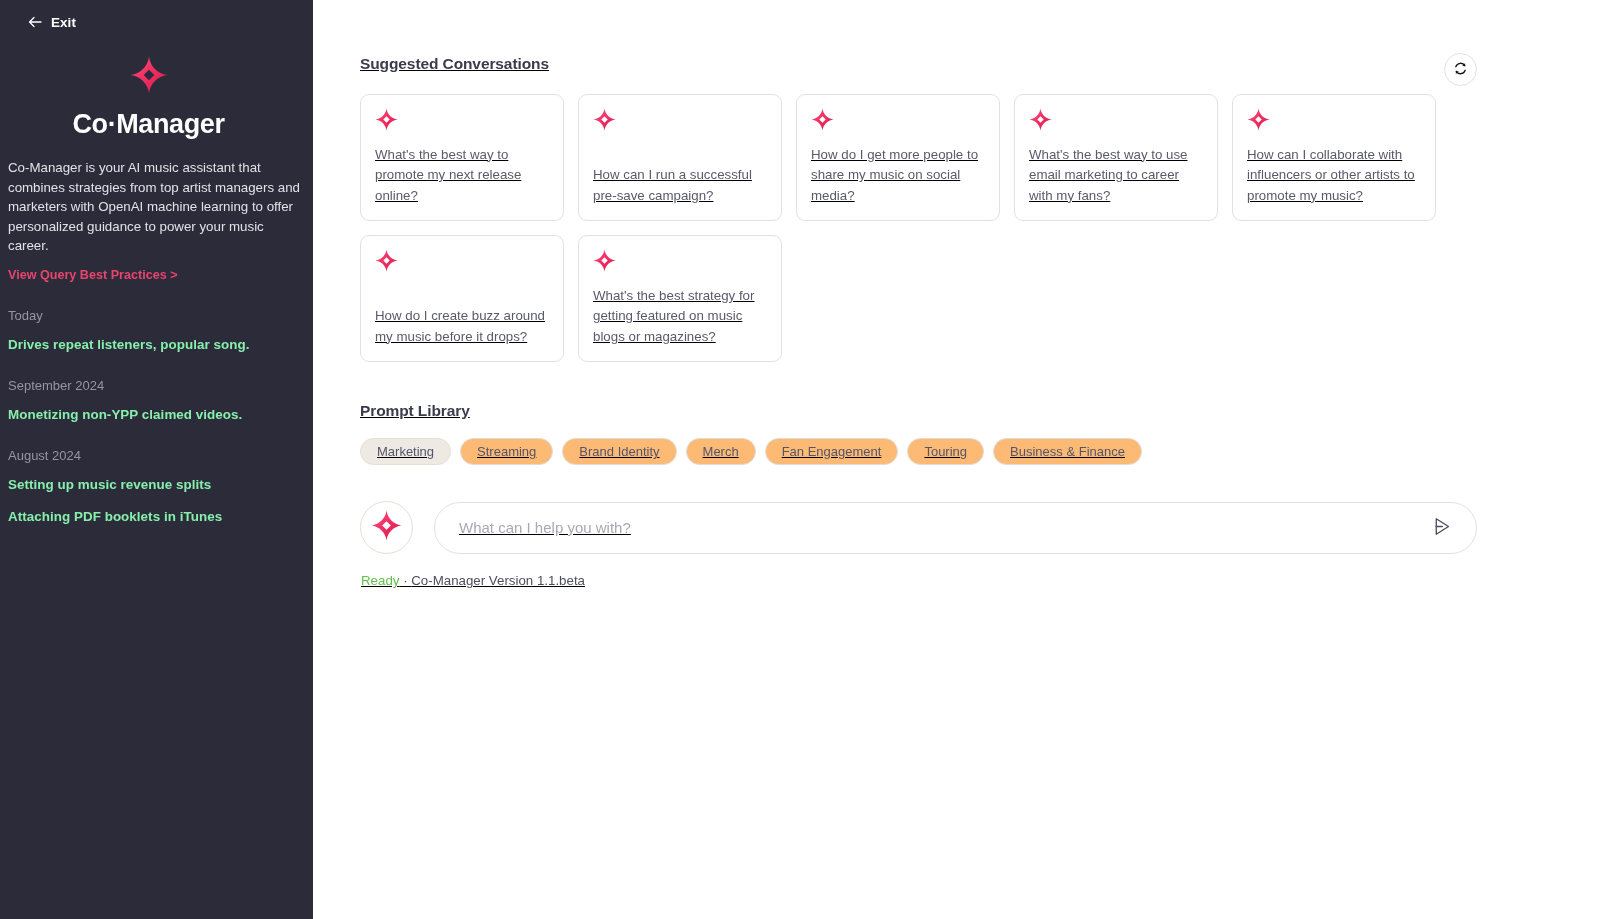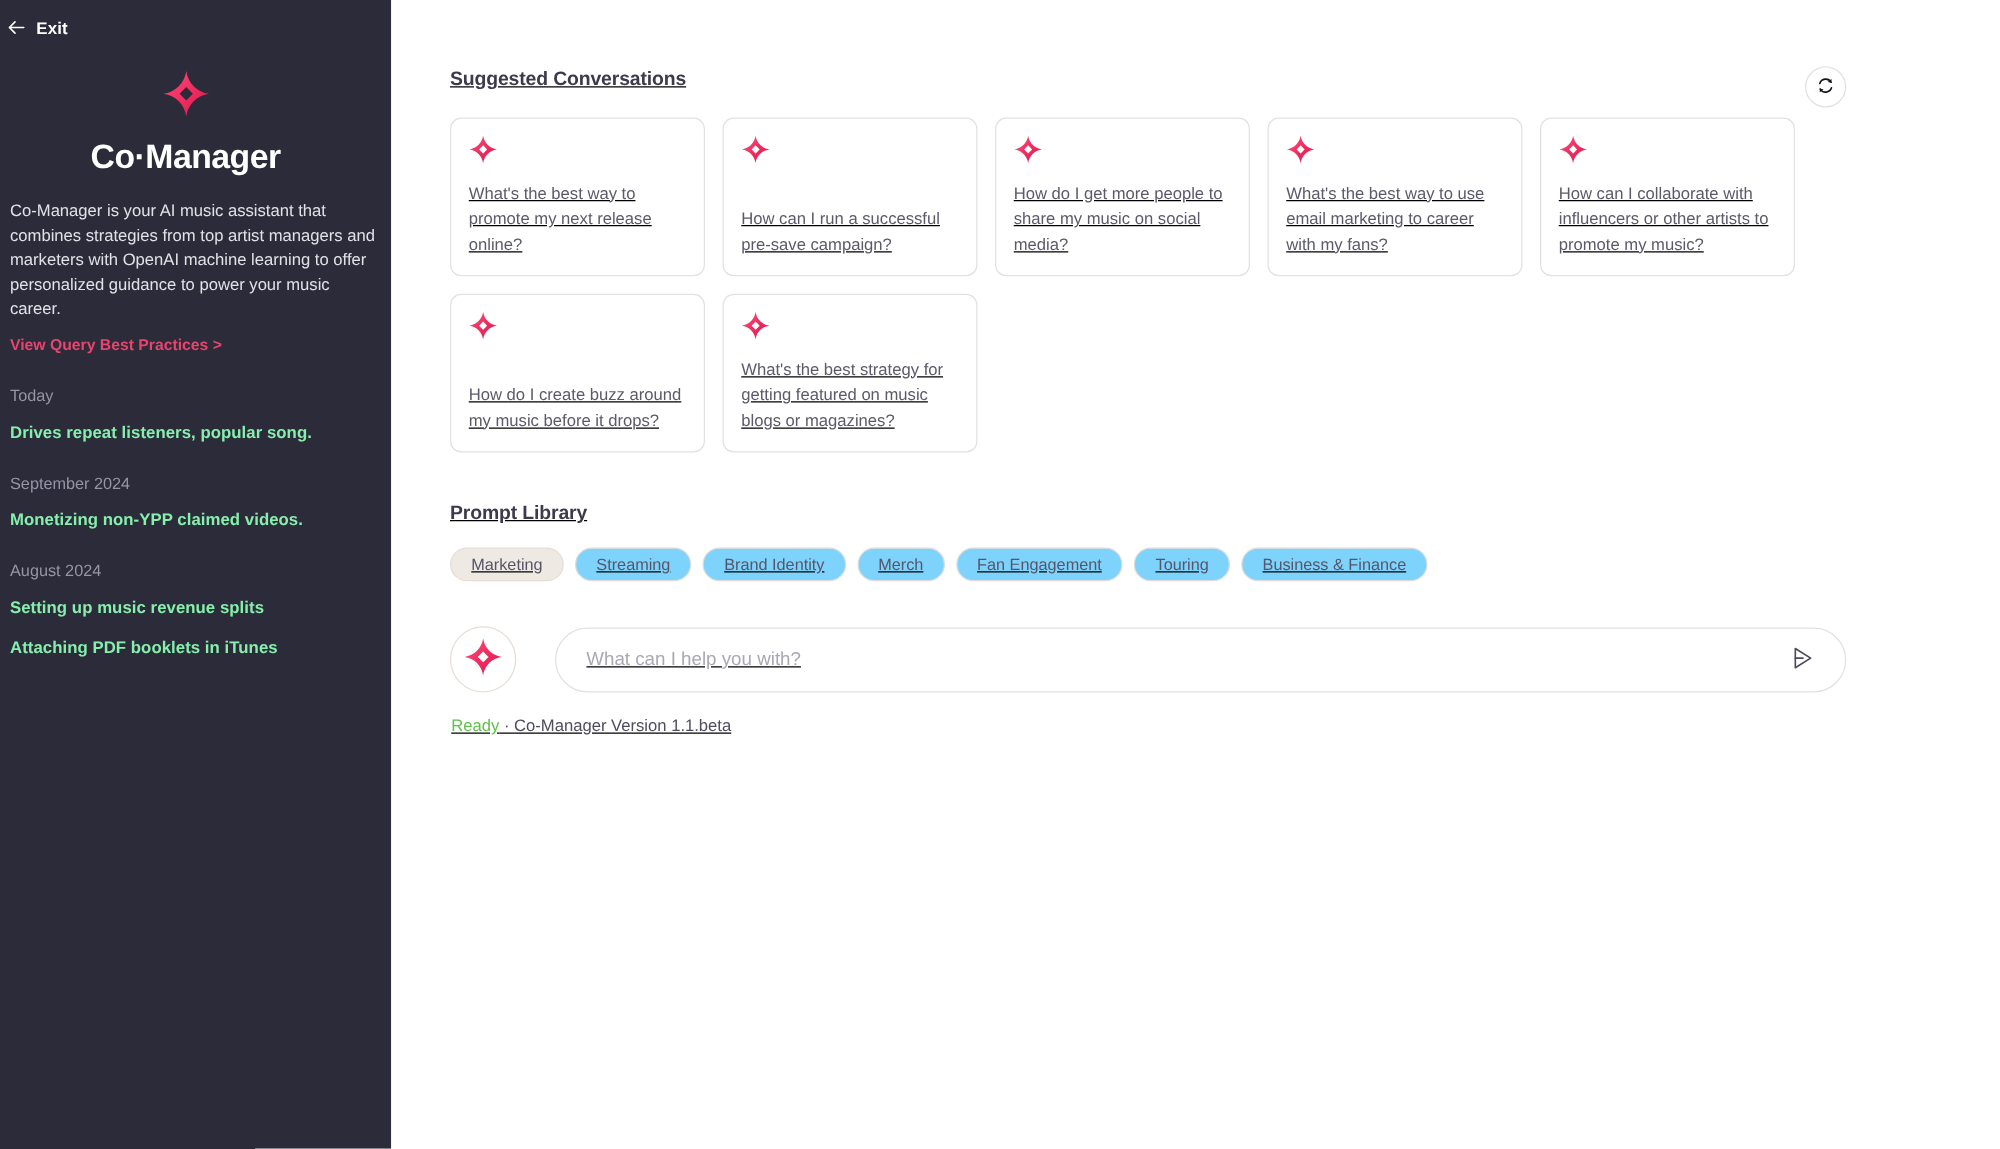--- a/index.html
+++ b/index.html
@@ -24,20 +24,21 @@
     position: relative;
   }
   .exit-row {
     display: flex;
     align-items: center;
     gap: 9px;
     padding-top: 15px;
     margin-left: -18px;
     cursor: pointer;
     width: 92px;
+    justify-content: center;
   }
   .exit-arrow {
     font-size: 14px;
     line-height: 1;
     color: #ffffff;
     display: block;
   }
   .exit-label {
     font-size: 13.5px;
     font-weight: bold;
@@ -162,38 +163,38 @@
     display: flex;
     gap: 9px;
     margin-top: 18px;
     flex-wrap: wrap;
   }
   .pill {
     height: 27px;
     padding: 0 16px;
     border-radius: 14px;
     border: 1px solid #dedcdb;
-    background: #7dd3fc;
+    background: #fdba74;
     display: flex;
     align-items: center;
     font-size: 13px;
     color: #56556a;
     cursor: pointer;
     white-space: nowrap;
   }
   .pill.active {
     background: #eeeae3;
     border-color: #e4ded5;
     color: #55546a;
   }
 
   .composer {
     display: flex;
     align-items: center;
-    gap: 31px;
+    gap: 21px;
     margin-top: 36px;
   }
   .composer-avatar {
     width: 53px;
     height: 53px;
     min-width: 53px;
     border-radius: 50%;
     border: 1.5px solid #e6ded2;
     background: #ffffff;
     display: flex;

